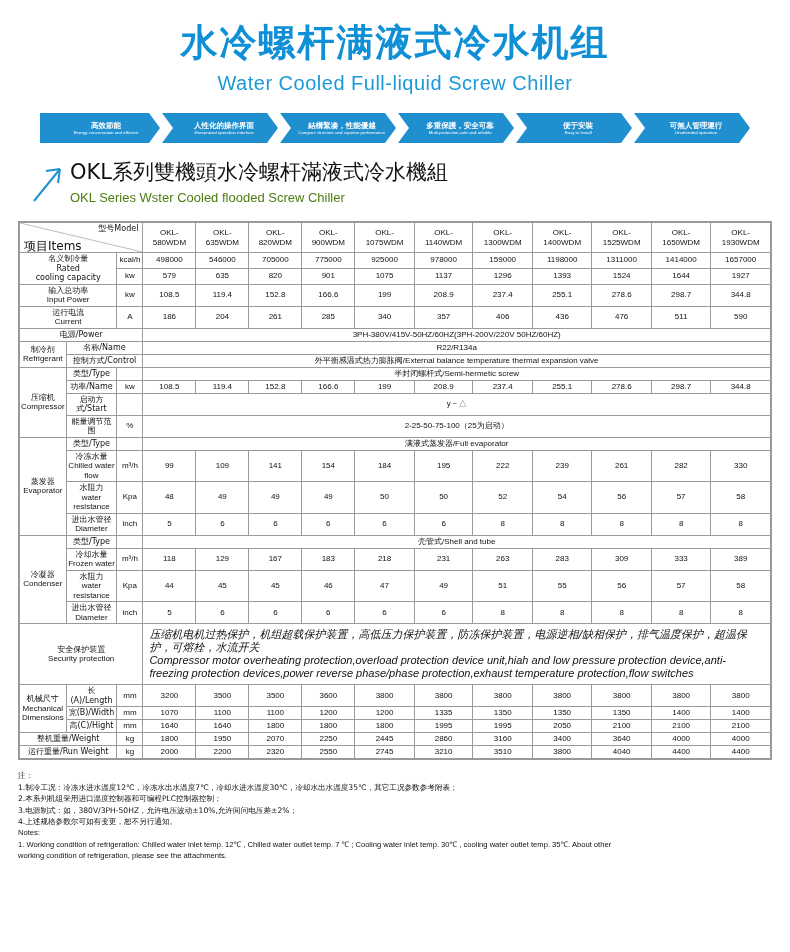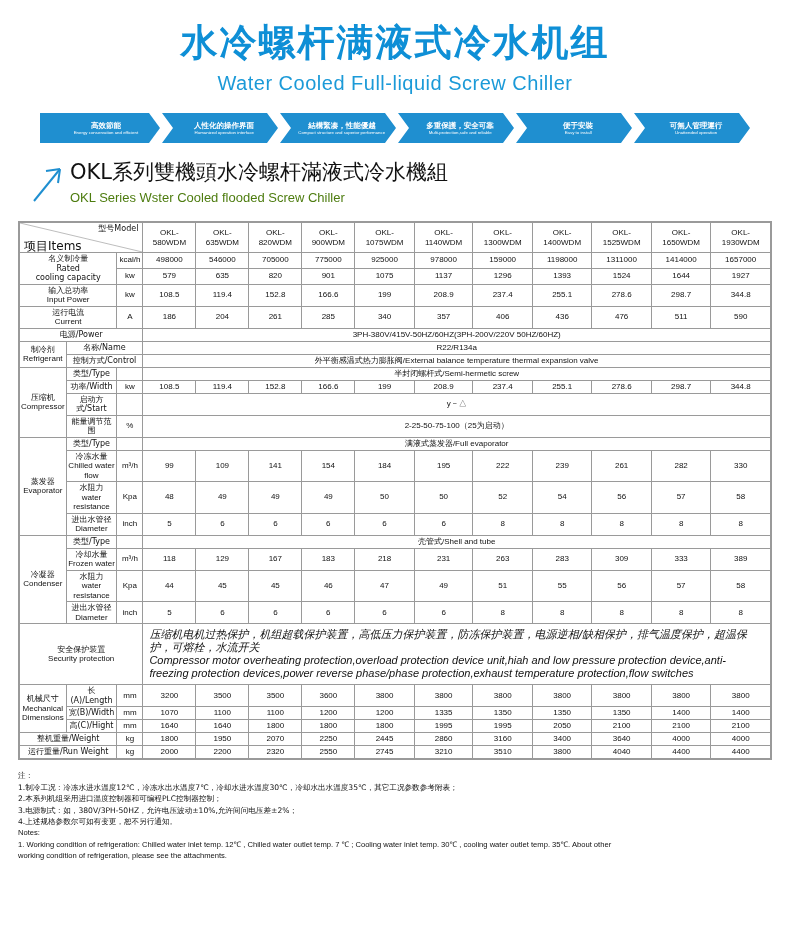--- a/index.html
+++ b/index.html
@@ -260,21 +260,21 @@
             <td class="lbl lbl-cn" colspan="2">控制方式/Control</td>
             <td class="wide-txt" colspan="11">外平衡感温式热力膨胀阀/External balance temperature thermal expansion valve</td>
           </tr>
           <tr>
             <td class="lbl sec-left" rowspan="4"><span class="lbl-cn">压缩机</span><br>Compressor</td>
             <td class="lbl"><span class="lbl-cn">类型/Type</span></td>
             <td class="unit"></td>
             <td class="wide-txt" colspan="11">半封闭螺杆式/Semi-hermetic screw</td>
           </tr>
           <tr>
-            <td class="lbl"><span class="lbl-cn">功率/Width</span></td>
+            <td class="lbl"><span class="lbl-cn">功率/Name</span></td>
             <td class="unit">kw</td>
             <td>108.5</td>
             <td>119.4</td>
             <td>152.8</td>
             <td>166.6</td>
             <td>199</td>
             <td>208.9</td>
             <td>237.4</td>
             <td>255.1</td>
             <td>278.6</td>

